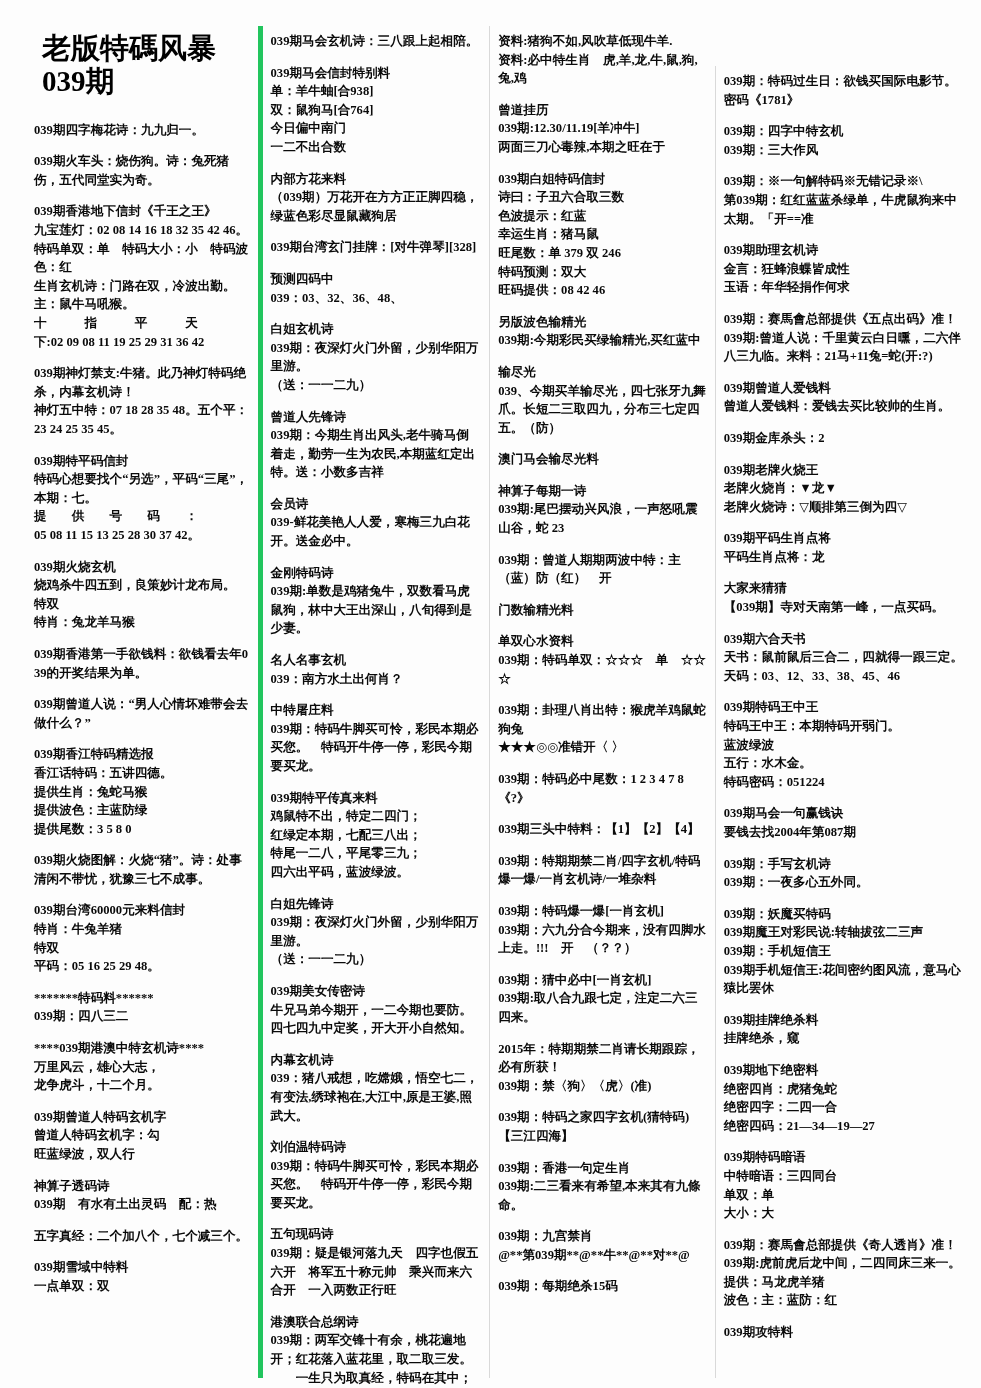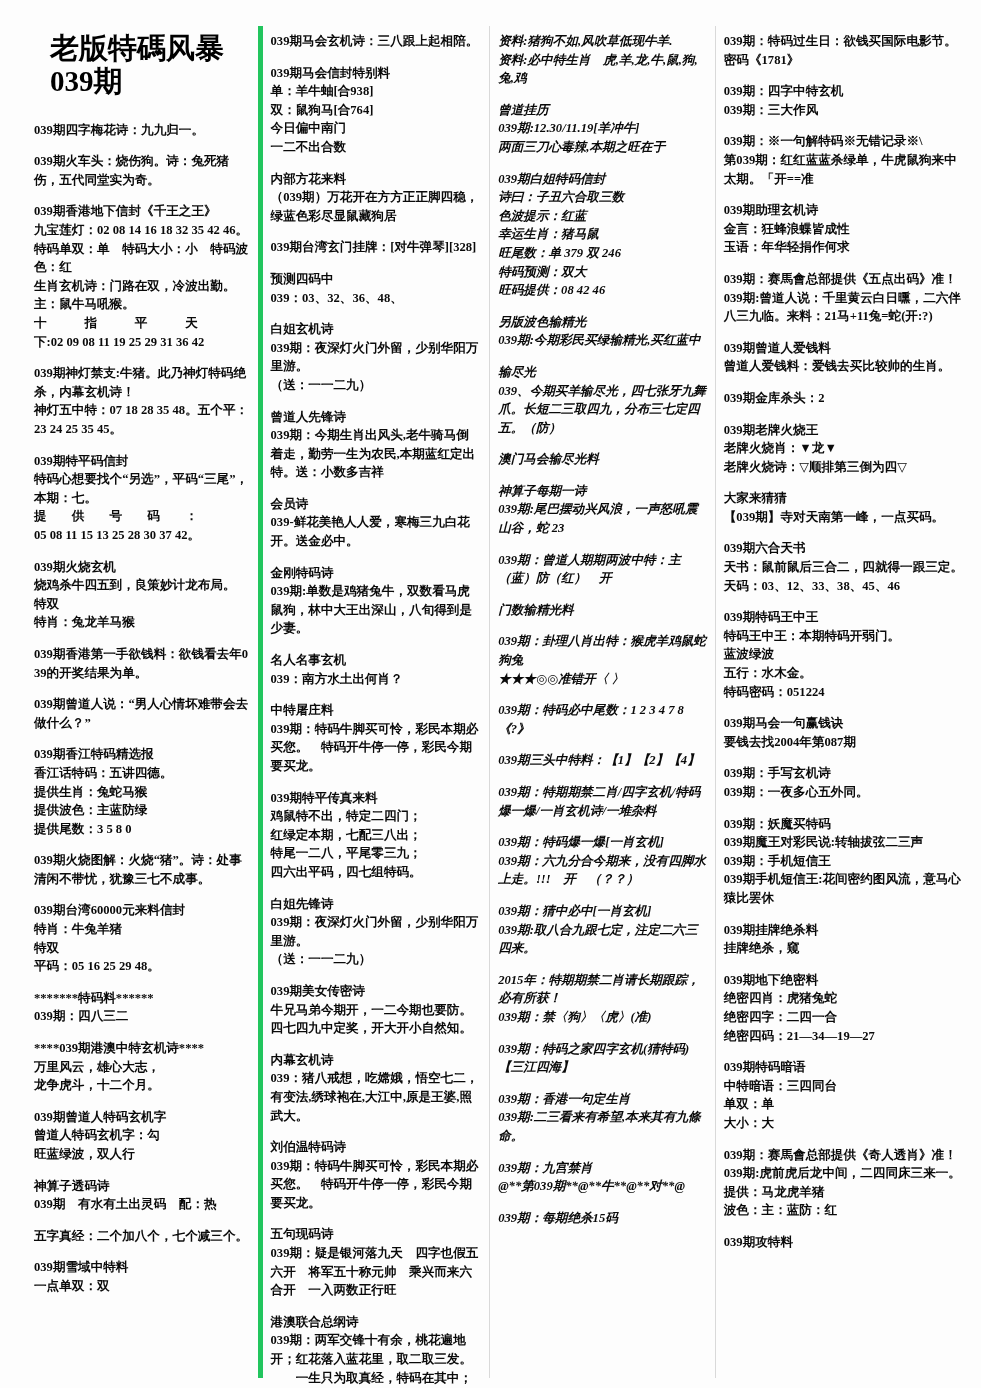--- a/index.html
+++ b/index.html
@@ -11,24 +11,24 @@
   .page{
     box-sizing:border-box;
     width:981px;height:1388px;
     padding:26px 8px 10px 26px;
     display:flex;flex-direction:row;align-items:stretch;
     background:#fdfdfd;
   }
   .col{box-sizing:border-box;padding:6px 8px 0 8px;}
   .col-1{width:234px;}
   .col-2{width:234px;border-left:5px solid #22c55e;}
-  .col-3{width:228px;border-left:1px solid #d9d9d9;font-style:italic;}
-  .col-4{width:261px;border-left:1px solid #d9d9d9;}
+  .col-3{width:228px;border-left:1px solid #d9d9d9;}
+  .col-4{width:261px;border-left:1px solid #d9d9d9;margin-top:40px;}
   h1.title{
-    margin:0 0 22px 16px;
+    margin:0 0 22px 8px;
     font-size:29px;line-height:1.15;
     font-weight:900;letter-spacing:0px;
     color:#000;
     font-family:"Liberation Serif","DejaVu Serif",serif;
   }
   .section{margin:0 0 13px 0;}
   .line{
     margin:0;padding:0;
     font-size:12.6px;line-height:18.6px;
     font-weight:bold;
@@ -169,21 +169,21 @@
         </div>
         <div class="section">
           <p class="line">中特屠庄料</p>
           <p class="line">039期：特码牛脚买可怜，彩民本期必买您。　特码开牛停一停，彩民今期要买龙。</p>
         </div>
         <div class="section">
           <p class="line">039期特平传真来料</p>
           <p class="line">鸡鼠特不出，特定二四门；</p>
           <p class="line">红绿定本期，七配三八出；</p>
           <p class="line">特尾一二八，平尾零三九；</p>
-          <p class="line">四六出平码，四七组特码。</p>
+          <p class="line">四六出平码，蓝波绿波。</p>
         </div>
         <div class="section">
           <p class="line">白姐先锋诗</p>
           <p class="line">039期：夜深灯火门外留，少别华阳万里游。</p>
           <p class="line">（送：一一二九）</p>
         </div>
         <div class="section">
           <p class="line">039期美女传密诗</p>
           <p class="line">牛兄马弟今期开，一二今期也要防。</p>
           <p class="line">四七四九中定奖，开大开小自然知。</p>
@@ -242,20 +242,24 @@
           <p class="line">神算子每期一诗</p>
           <p class="line">039期:尾巴摆动兴风浪，一声怒吼震山谷，蛇 23</p>
         </div>
         <div class="section">
           <p class="line">039期：曾道人期期两波中特：主（蓝）防（红）　开</p>
         </div>
         <div class="section">
           <p class="line">门数输精光料</p>
         </div>
         <div class="section">
+          <p class="line">单双心水资料</p>
+          <p class="line">039期：特码单双：☆☆☆　单　☆☆☆</p>
+        </div>
+        <div class="section">
           <p class="line">039期：卦理八肖出特：猴虎羊鸡鼠蛇狗兔</p>
           <p class="line">★★★◎◎准错开〈 〉</p>
         </div>
         <div class="section">
           <p class="line">039期：特码必中尾数：1 2 3 4 7 8　《?》</p>
         </div>
         <div class="section">
           <p class="line">039期三头中特料：【1】【2】【4】</p>
         </div>
         <div class="section">
@@ -317,20 +321,24 @@
           <p class="line">039期曾道人爱钱料</p>
           <p class="line">曾道人爱钱料：爱钱去买比较帅的生肖。</p>
         </div>
         <div class="section">
           <p class="line">039期金库杀头：2</p>
         </div>
         <div class="section">
           <p class="line">039期老牌火烧王</p>
           <p class="line">老牌火烧肖：▼龙▼</p>
           <p class="line">老牌火烧诗：▽顺排第三倒为四▽</p>
+        </div>
+        <div class="section">
+          <p class="line">039期平码生肖点将</p>
+          <p class="line">平码生肖点将：龙</p>
         </div>
         <div class="section">
           <p class="line">大家来猜猜</p>
           <p class="line">【039期】寺对天南第一峰，一点买码。</p>
         </div>
         <div class="section">
           <p class="line">039期六合天书</p>
           <p class="line">天书：鼠前鼠后三合二，四就得一跟三定。</p>
           <p class="line">天码：03、12、33、38、45、46</p>
         </div>

